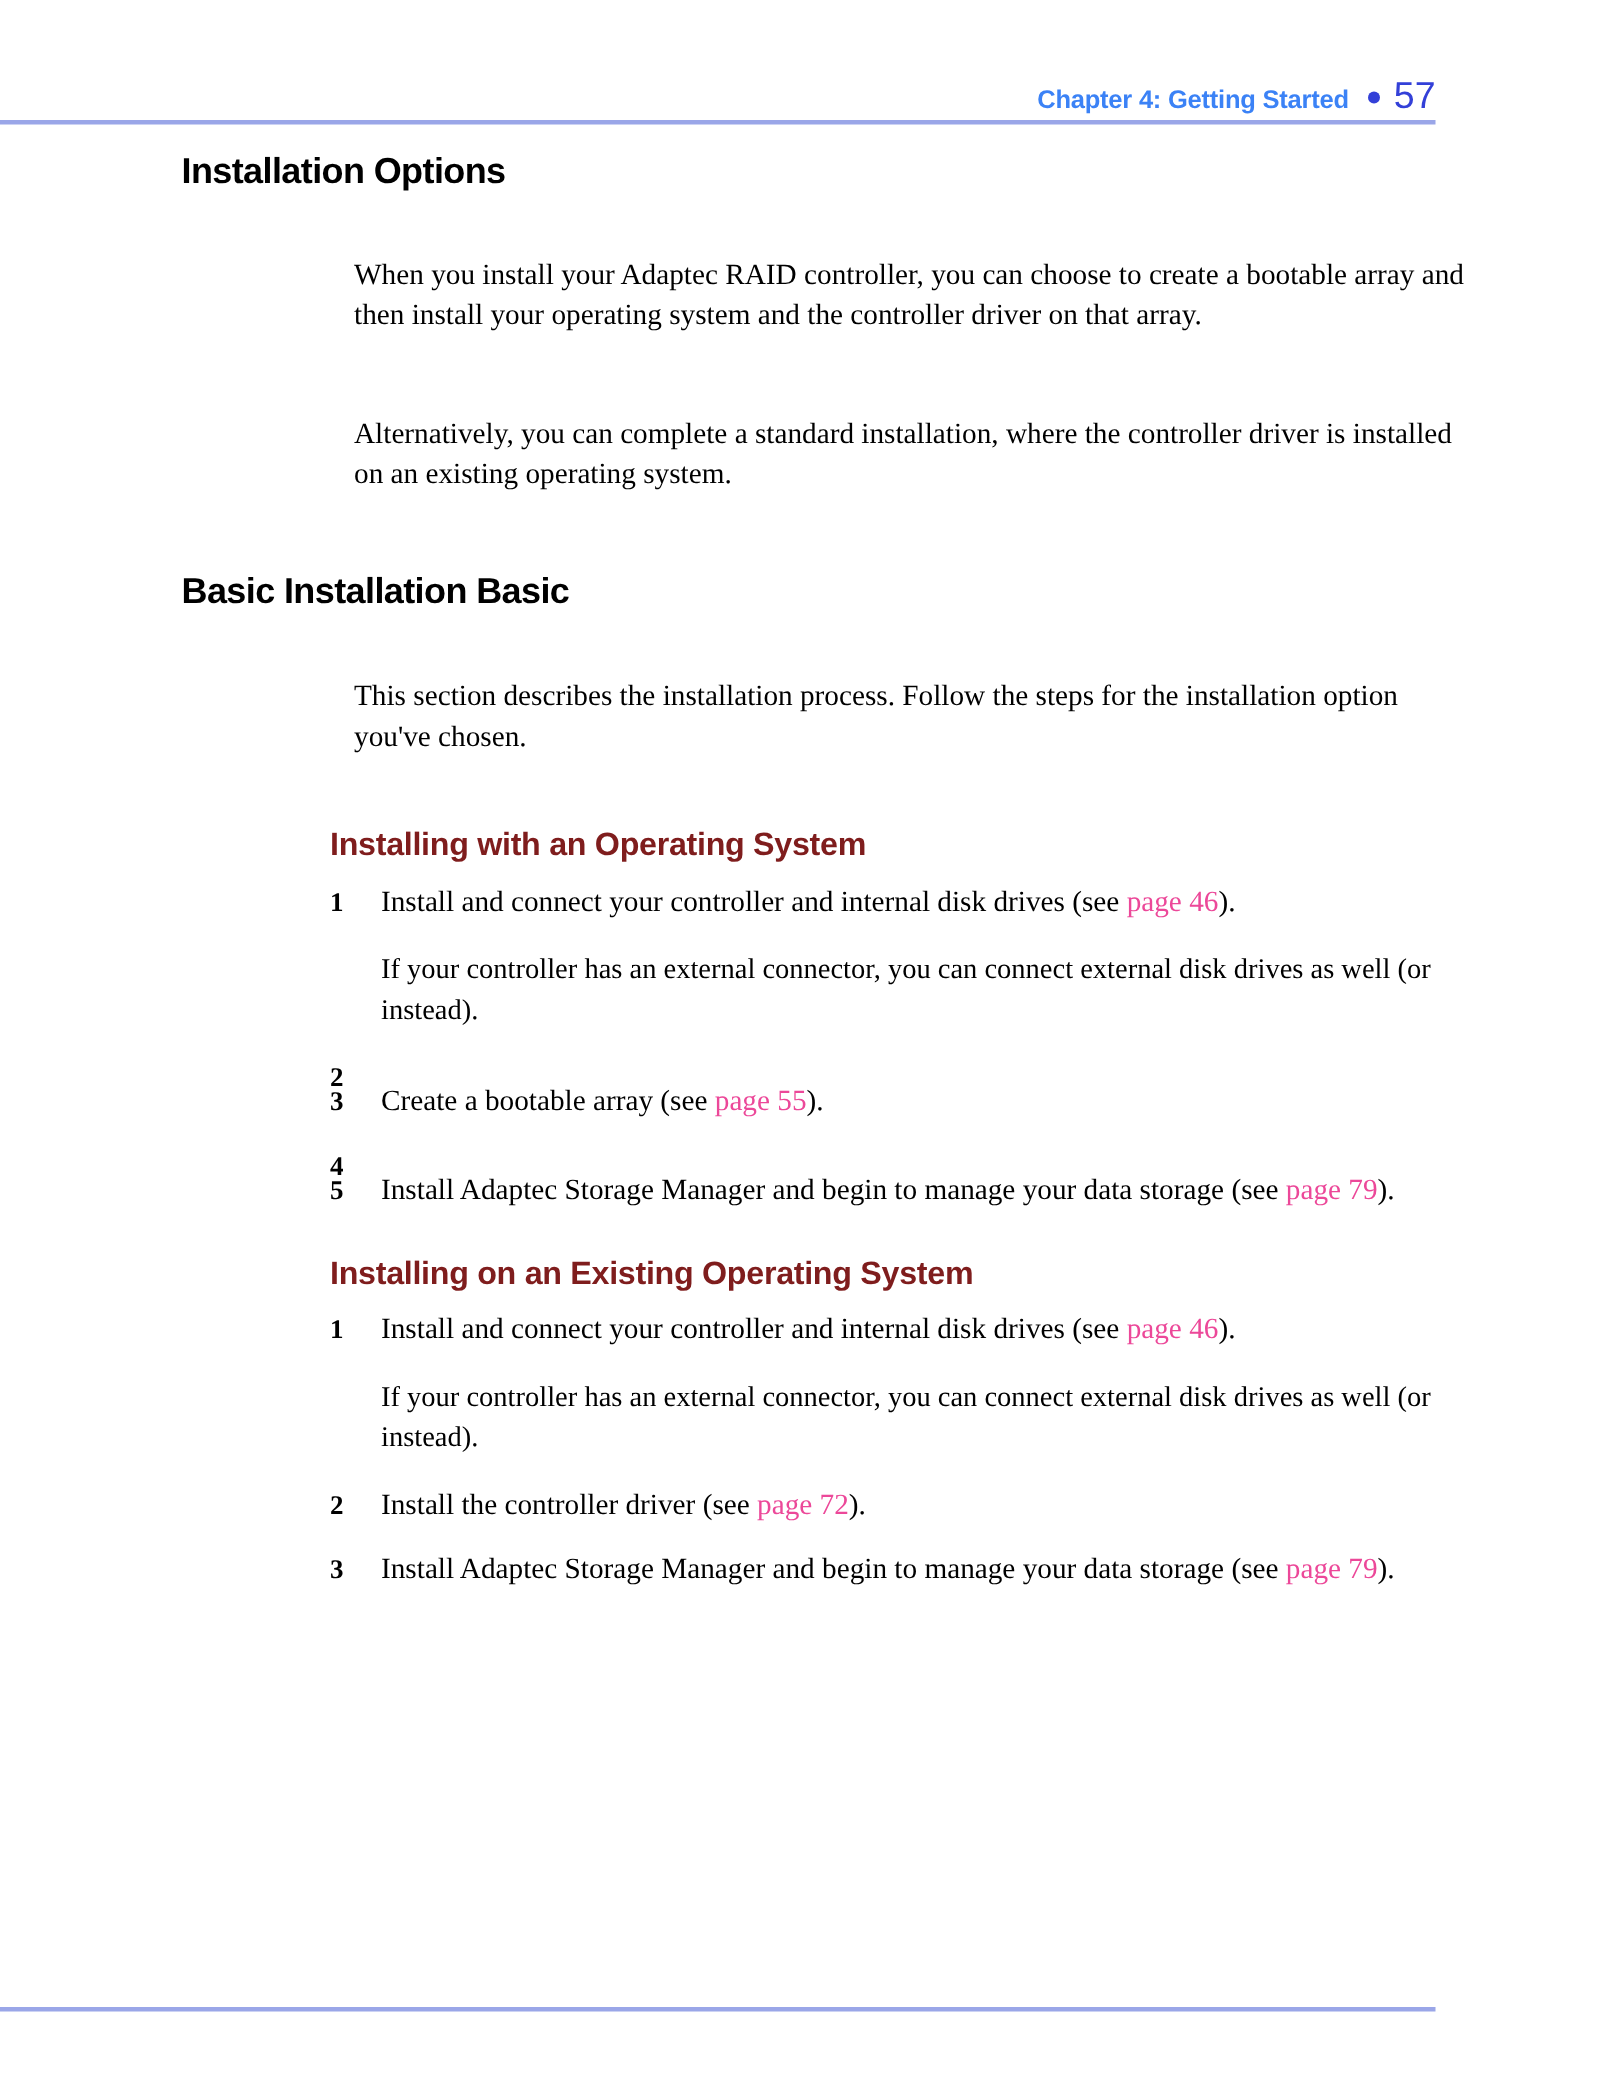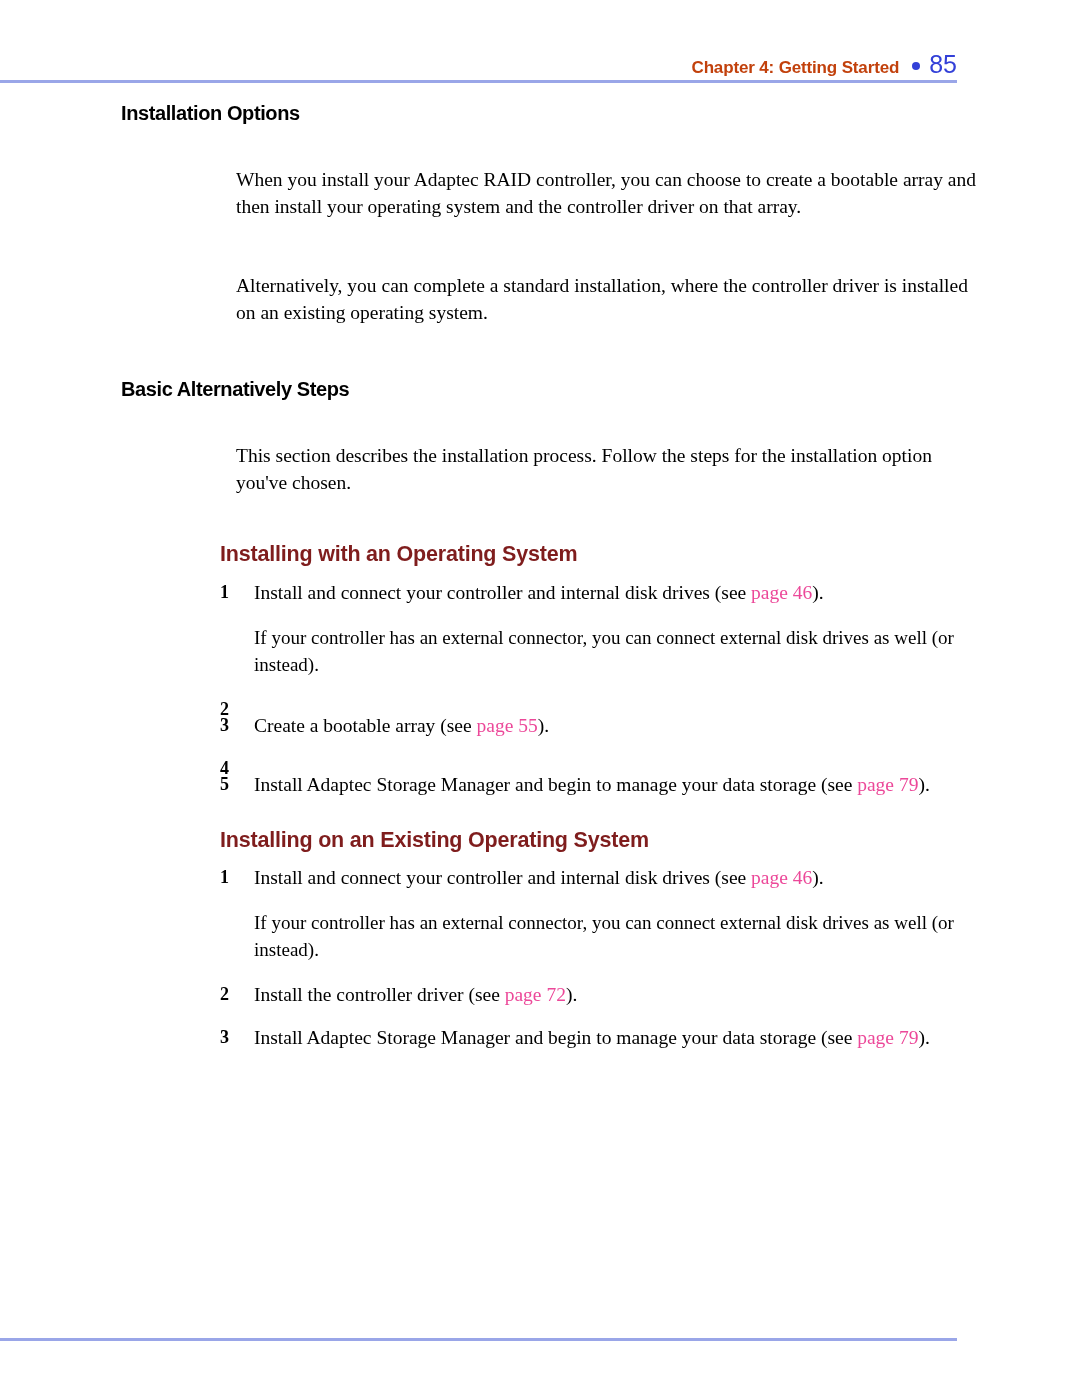--- a/index.html
+++ b/index.html
@@ -31,21 +31,21 @@
     width: 957px;
     height: 30px;
     text-align: right;
     white-space: nowrap;
   }
   .header-chapter {
     font-family: "Liberation Sans", "DejaVu Sans", sans-serif;
     font-weight: bold;
     font-size: 17px;
     letter-spacing: -0.15px;
-    color: #c2410c;
+    color: #3b82f6;
     vertical-align: baseline;
   }
   .header-bullet {
     display: inline-block;
     width: 8px;
     height: 8px;
     border-radius: 50%;
     background: #3340d8;
     margin: 0 9px 0 13px;
     vertical-align: 3px;
@@ -78,21 +78,21 @@
   .content {
     position: absolute;
     left: 0;
     top: 102px;
     width: 1080px;
   }
 
   h1.h-section {
     font-family: "Liberation Sans", "DejaVu Sans", sans-serif;
     font-weight: bold;
-    font-size: 20px;
+    font-size: 24px;
     color: #000000;
     margin: 0 0 0 0;
     padding: 0 0 0 121px;
     letter-spacing: -0.4px;
     line-height: 1.1;
   }
 
   h2.h-sub {
     font-family: "Liberation Sans", "DejaVu Sans", sans-serif;
     font-weight: bold;
@@ -158,34 +158,34 @@
   .sp-26 { height: 26px; }
   .sp-30 { height: 30px; }
   .sp-36 { height: 36px; }
 </style>
 </head>
 <body>
 
 <div class="page">
 
   <div class="header">
-    <span class="header-chapter">Chapter 4: Getting Started</span><span class="header-bullet"></span><span class="header-pagenum">85</span>
+    <span class="header-chapter">Chapter 4: Getting Started</span><span class="header-bullet"></span><span class="header-pagenum">57</span>
   </div>
   <div class="rule-top"></div>
 
   <div class="content">
 
     <h1 class="h-section">Installation Options</h1>
     <div class="sp-26"></div>
     <p class="body-para">When you install your Adaptec RAID controller, you can choose to create a bootable array and then install your operating system and the controller driver on that array.</p>
     <div class="sp-20"></div>
     <p class="body-para">Alternatively, you can complete a standard installation, where the controller driver is installed on an existing operating system.</p>
 
     <div class="sp-36"></div>
-    <h1 class="h-section">Basic Alternatively Steps</h1>
+    <h1 class="h-section">Basic Installation Basic</h1>
     <div class="sp-26"></div>
     <p class="body-para">This section describes the installation process. Follow the steps for the installation option you've chosen.</p>
 
     <div class="sp-30"></div>
     <h2 class="h-sub">Installing with an Operating System</h2>
     <div class="sp-12"></div>
 
     <div class="step">
       <span class="num">1</span>
       <span class="txt"><span>Install and connect your controller and internal disk drives (see </span><a class="xref" href="#">page 46</a><span>).</span></span>

